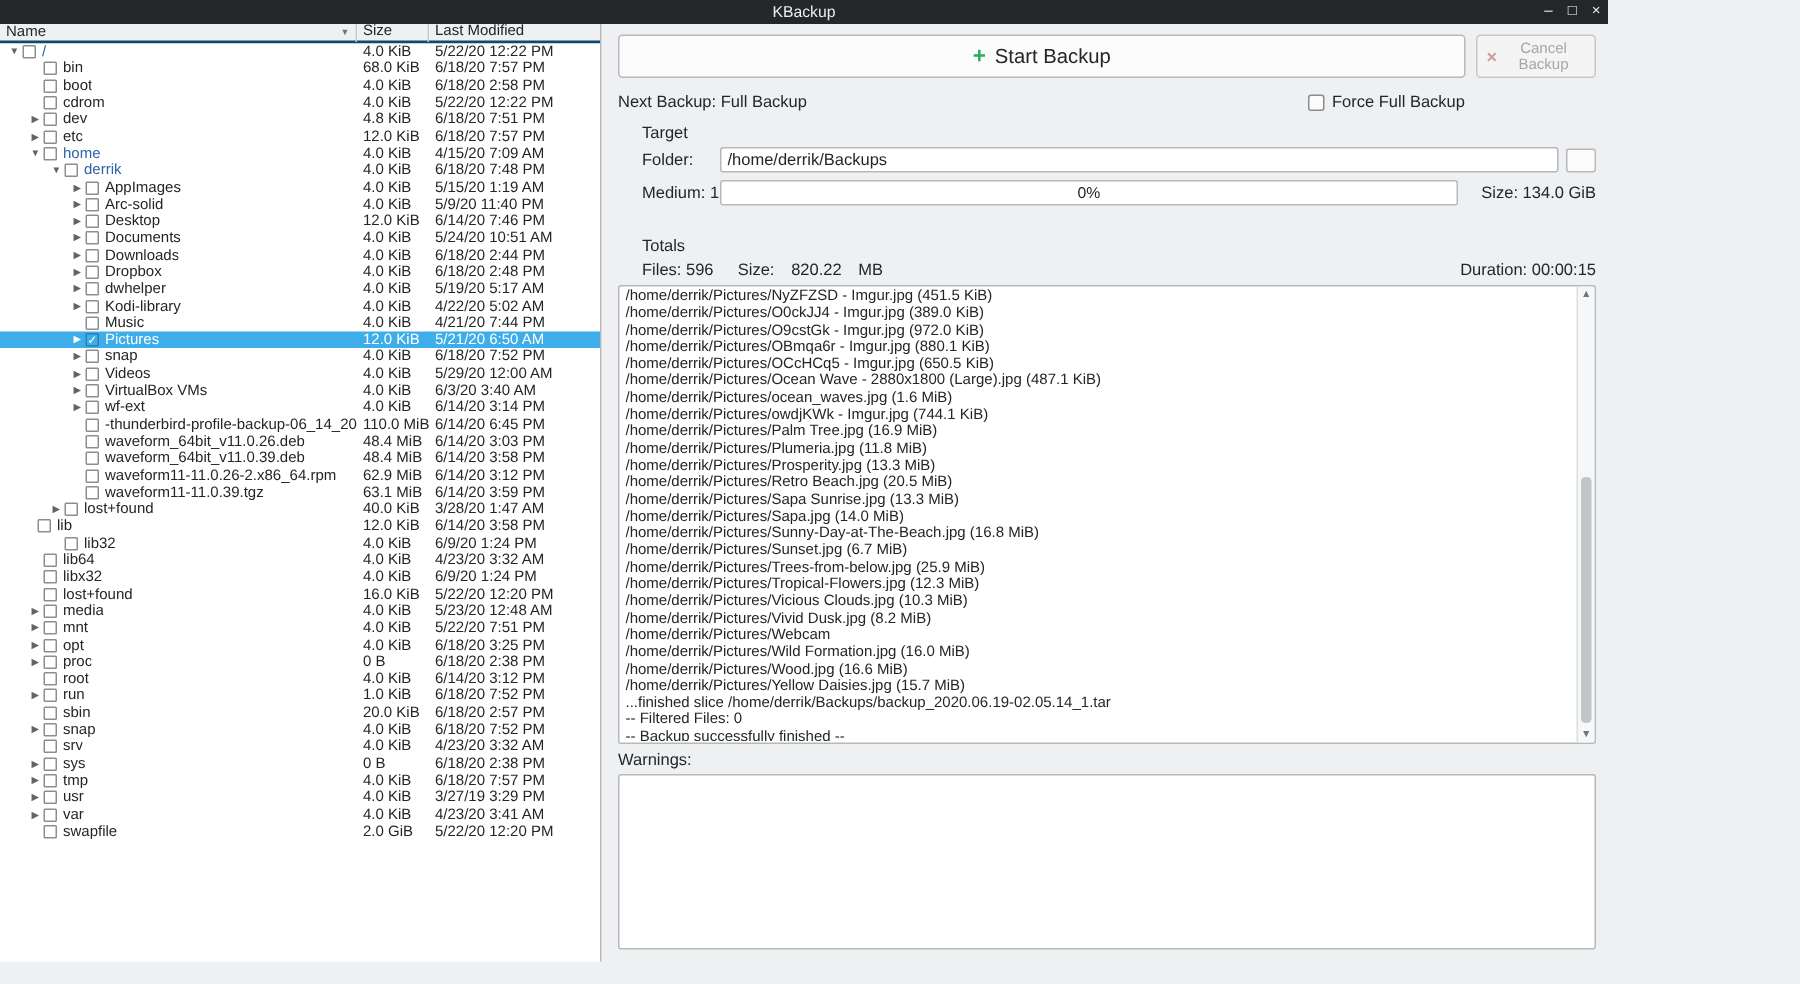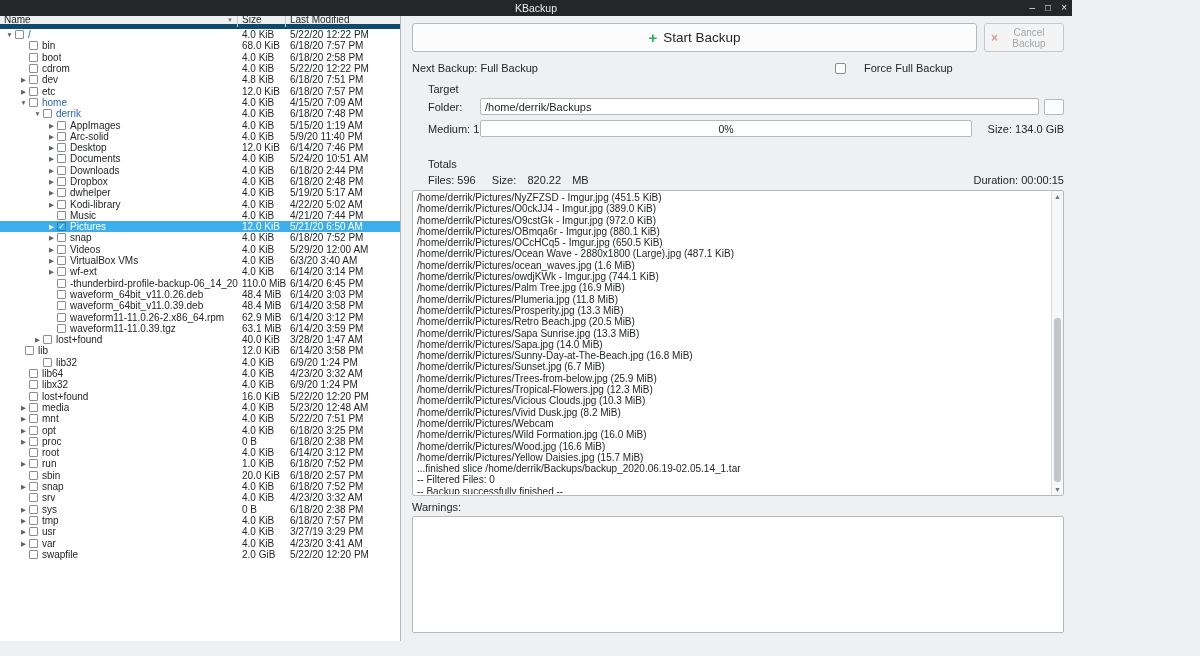--- a/index.html
+++ b/index.html
@@ -26,21 +26,21 @@
     font-size:11px;flex-shrink:0;}
   .menu-item{padding:0 6px;}
   .menu-item::first-letter{text-decoration:underline;}
 
   
   .main{display:flex;height:625px;}
 
   
   .left-panel{width:401px;border-right:1px solid #b4b7ba;background:#fff;display:flex;
     flex-direction:column;flex-shrink:0;}
-  .tree-header{display:flex;height:13px;background:#eff0f1;border-bottom:5px solid #0c4a6e;
+  .tree-header{display:flex;height:13px;background:#eff0f1;border-bottom:2px solid #0c4a6e;
     font-size:10px;flex-shrink:0;align-items:center;}
   .th{padding:0 4px;border-right:1px solid #c9ccce;height:13px;line-height:12px;
     white-space:nowrap;overflow:hidden;}
   .th.name-col{width:238px;display:flex;justify-content:space-between;align-items:center;}
   .th.size-col{width:48px;}
   .th.mod-col{flex:1;border-right:none;}
   .sort-arrow{font-size:6px;color:#70767b;}
   .tree-body{flex:1;overflow:hidden;background:#fff;}
   .tree-row{display:flex;height:11.3px;align-items:center;font-size:10px;line-height:11px;}
   .tree-row.selected{background:var(--accent);color:#fff;}
@@ -62,21 +62,21 @@
   button{font-family:inherit;cursor:default;}
   .start-btn{flex:1;display:flex;align-items:center;justify-content:center;gap:6px;
     background:#fcfcfc;border:1px solid #b6b9bb;border-radius:3px;font-size:13.5px;color:#232627;}
   .plus-icon{color:var(--green);font-weight:bold;font-size:15px;line-height:1;}
   .cancel-btn{width:80px;display:flex;align-items:center;justify-content:center;gap:3px;
     background:#f4f4f4;border:1px solid #c6c9cb;border-radius:3px;font-size:10px;color:#a3a7aa;}
   .x-icon{color:var(--red);font-weight:bold;font-size:12px;line-height:1;}
 
   .next-row{display:flex;align-items:center;margin-top:9px;height:14px;font-size:11px;flex-shrink:0;}
   .next-text{width:423px;white-space:nowrap;}
-  .ffb{display:flex;align-items:center;gap:18px;white-space:nowrap;}
+  .ffb{display:flex;align-items:center;gap:5px;white-space:nowrap;margin-left:37px;}
   .cb{width:11px;height:11px;border:1px solid #888c90;background:#fcfcfc;border-radius:2px;flex-shrink:0;}
 
   .section-label{margin-top:8px;font-size:11px;flex-shrink:0;margin-left:16px;}
   .section-label.totals{margin-top:16px;}
   .target-body{margin:3px 0 0 16px;flex-shrink:0;}
   .form-row{display:flex;align-items:center;margin-bottom:5px;height:17px;}
   .form-label{width:52px;font-size:11px;flex-shrink:0;white-space:nowrap;}
   .folder-input{flex:1;height:17px;border:1px solid #b6b9bb;background:#fff;font-size:11px;
     padding:0 4px;border-radius:2px;color:#232627;outline:none;}
   .folder-pick{width:20px;height:16px;margin-left:5px;background:#fcfcfc;border:1px solid #b6b9bb;border-radius:2px;}

